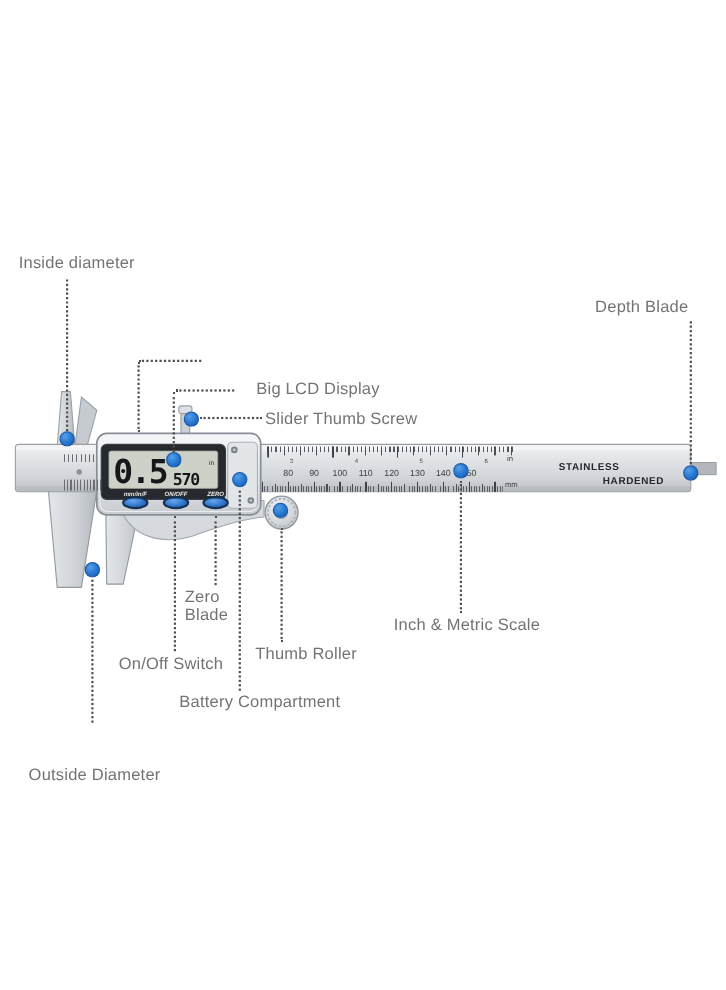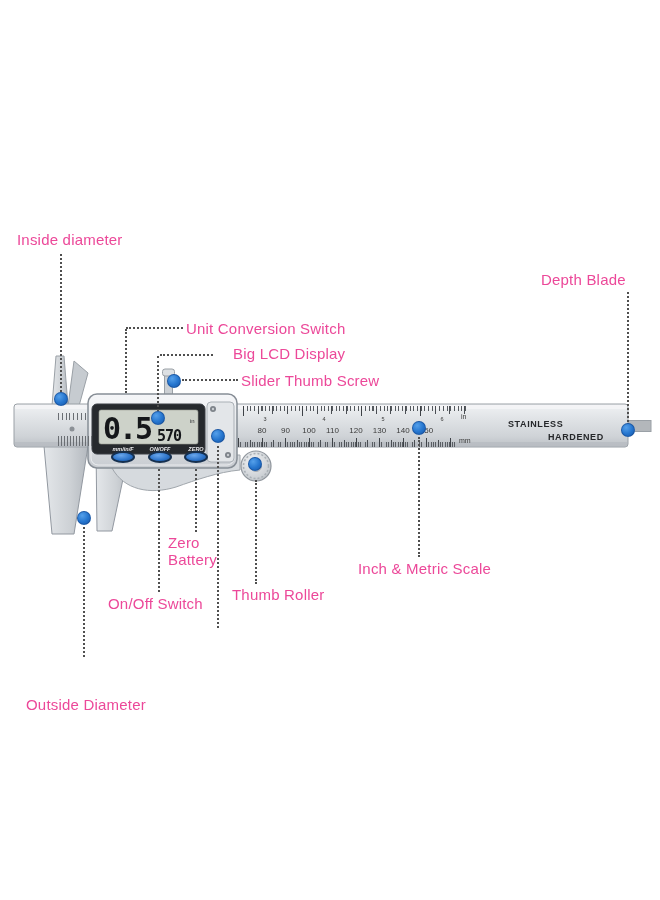--- a/index.html
+++ b/index.html
@@ -1,19 +1,19 @@
 <!DOCTYPE html>
 <html><head>
 <meta charset="utf-8">
 <style>
   html,body{margin:0;padding:0;background:#ffffff;}
   #stage{position:relative;width:660px;height:900px;background:#ffffff;overflow:hidden;
          font-family:"Liberation Sans",sans-serif;}
   #caliper-svg{position:absolute;left:0;top:0;}
-  .part-label{position:absolute;font-size:15px;color:#ec4899;white-space:nowrap;letter-spacing:.2px;}
+  .part-label{position:absolute;font-size:15px;color:#737373;white-space:nowrap;letter-spacing:.2px;}
   .dash-v{position:absolute;width:0;border-left:2px dotted #4f4f4f;}
   .dash-h{position:absolute;height:0;border-top:2px dotted #4f4f4f;}
   .dot{position:absolute;width:14px;height:14px;border-radius:50%;
        background:radial-gradient(circle at 35% 30%, #55a0ea, #2575ce 55%, #1a59a8);
        border:1px solid rgba(18,68,138,.55);box-sizing:border-box;}
   .pbtn{position:absolute;width:24px;height:12px;border-radius:50%;box-sizing:border-box;
         border:2px solid #16304f;
         background:radial-gradient(ellipse at 40% 30%, #6aa7ec, #2b72c8 60%, #1c5094);}
   .ticks{position:absolute;}
   .t-inch-minor{left:243px;top:406px;width:226px;height:5px;
@@ -178,25 +178,25 @@
   <div class="dot" style="left:248px;top:457px"></div>
   <div class="dot" style="left:412px;top:421px"></div>
   <div class="dot" style="left:621px;top:423px"></div>
 
   <div class="pbtn" style="left:111px;top:451px"></div>
   <div class="pbtn" style="left:148px;top:451px"></div>
   <div class="pbtn" style="left:184px;top:451px"></div>
 
   <div class="part-label" style="left:17px;top:231px">Inside diameter</div>
   <div class="part-label" style="left:541px;top:271px">Depth Blade</div>
-  <div class="part-label" style="left:186px;top:320px">Unit Conversion Switch</div>
   <div class="part-label" style="left:233px;top:345px">Big LCD Display</div>
   <div class="part-label" style="left:241px;top:372px">Slider Thumb Screw</div>
   <div class="part-label" style="left:168px;top:534px">
     <span style="display:block">Zero</span>
-    <span style="display:block">Battery</span>
+    <span style="display:block">Blade</span>
   </div>
   <div class="part-label" style="left:108px;top:595px">On/Off Switch</div>
   <div class="part-label" style="left:232px;top:586px">Thumb Roller</div>
+  <div class="part-label" style="left:163px;top:630px">Battery Compartment</div>
   <div class="part-label" style="left:358px;top:560px">Inch &amp; Metric Scale</div>
   <div class="part-label" style="left:26px;top:696px">Outside Diameter</div>
 
 </div>
 
 </body></html>

